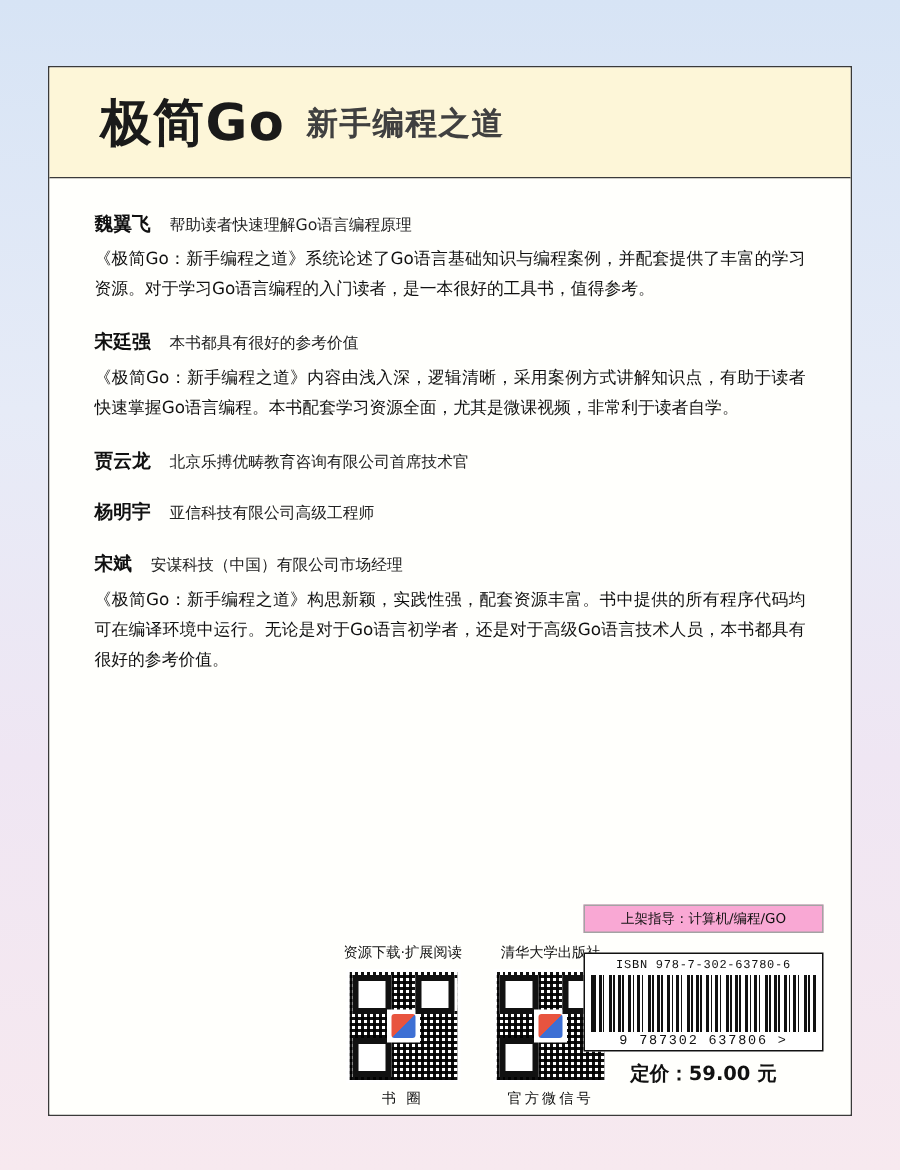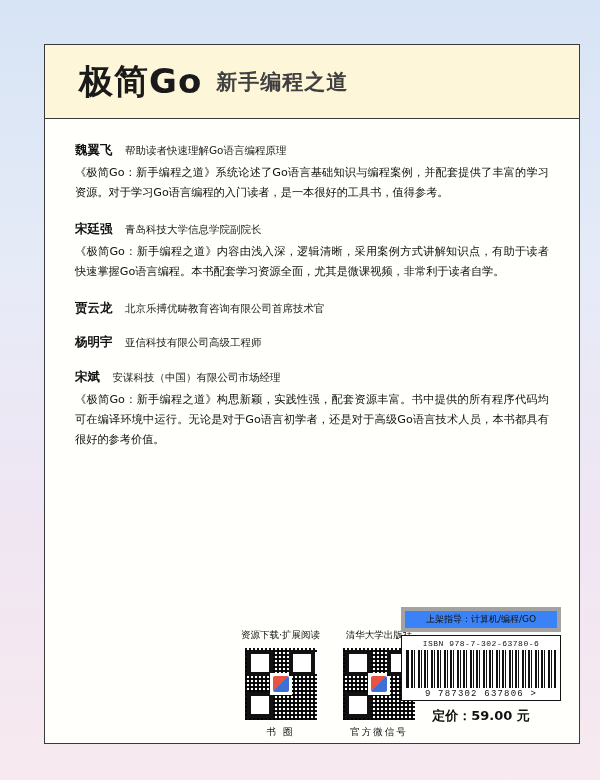--- a/index.html
+++ b/index.html
@@ -15,21 +15,21 @@
   }
   .page {
     position: relative;
     width: 600px;
     height: 780px;
     background: linear-gradient(180deg, #d7e4f5 0%, #e6ebf7 35%, #efe6f3 65%, #f7e9ef 100%);
     box-sizing: border-box;
   }
   .outer-border {
     position: absolute;
-    left: 44px;
+    left: 32px;
     top: 44px;
     width: 536px;
     height: 700px;
     border: 1px solid #3a3a3a;
     background: #fdfdfb;
     box-sizing: border-box;
   }
   .title-band {
     position: absolute;
     left: 0;
@@ -175,25 +175,25 @@
   }
   .isbn-block {
     position: absolute;
     right: 18px;
     bottom: 18px;
     width: 160px;
   }
   .shelf-guide {
     font-size: 9px;
     color: #111;
-    border: 4px solid #a3a3a3;
+    border: 1px solid #a3a3a3;
     padding: 2px 4px;
     text-align: center;
-    background: #3b82f6;
-    margin-bottom: 3px;
+    background: #f9a8d4;
+    margin-bottom: 13px;
     font-family: "DejaVu Sans", sans-serif;
   }
   .barcode-wrap {
     background: #fff;
     border: 1px solid #111;
     padding: 3px 4px 1px 4px;
     box-sizing: border-box;
   }
   .isbn-text {
     font-size: 8px;
@@ -246,21 +246,21 @@
         <div class="endorse-head">
           <span class="endorse-name">魏翼飞</span>
           <span class="endorse-title">帮助读者快速理解Go语言编程原理</span>
         </div>
         <div class="endorse-body">《极简Go：新手编程之道》系统论述了Go语言基础知识与编程案例，并配套提供了丰富的学习资源。对于学习Go语言编程的入门读者，是一本很好的工具书，值得参考。</div>
       </div>
 
       <div class="endorsement">
         <div class="endorse-head">
           <span class="endorse-name">宋廷强</span>
-          <span class="endorse-title">青岛科技大学信息学院副院长</span>
+          <span class="endorse-title">本书都具有很好的参考价值</span>
         </div>
         <div class="endorse-body">《极简Go：新手编程之道》内容由浅入深，逻辑清晰，采用案例方式讲解知识点，有助于读者快速掌握Go语言编程。本书配套学习资源全面，尤其是微课视频，非常利于读者自学。</div>
       </div>
 
       <div class="endorsement">
         <div class="endorse-head">
           <span class="endorse-name">贾云龙</span>
           <span class="endorse-title">北京乐搏优畴教育咨询有限公司首席技术官</span>
         </div>
       </div>

